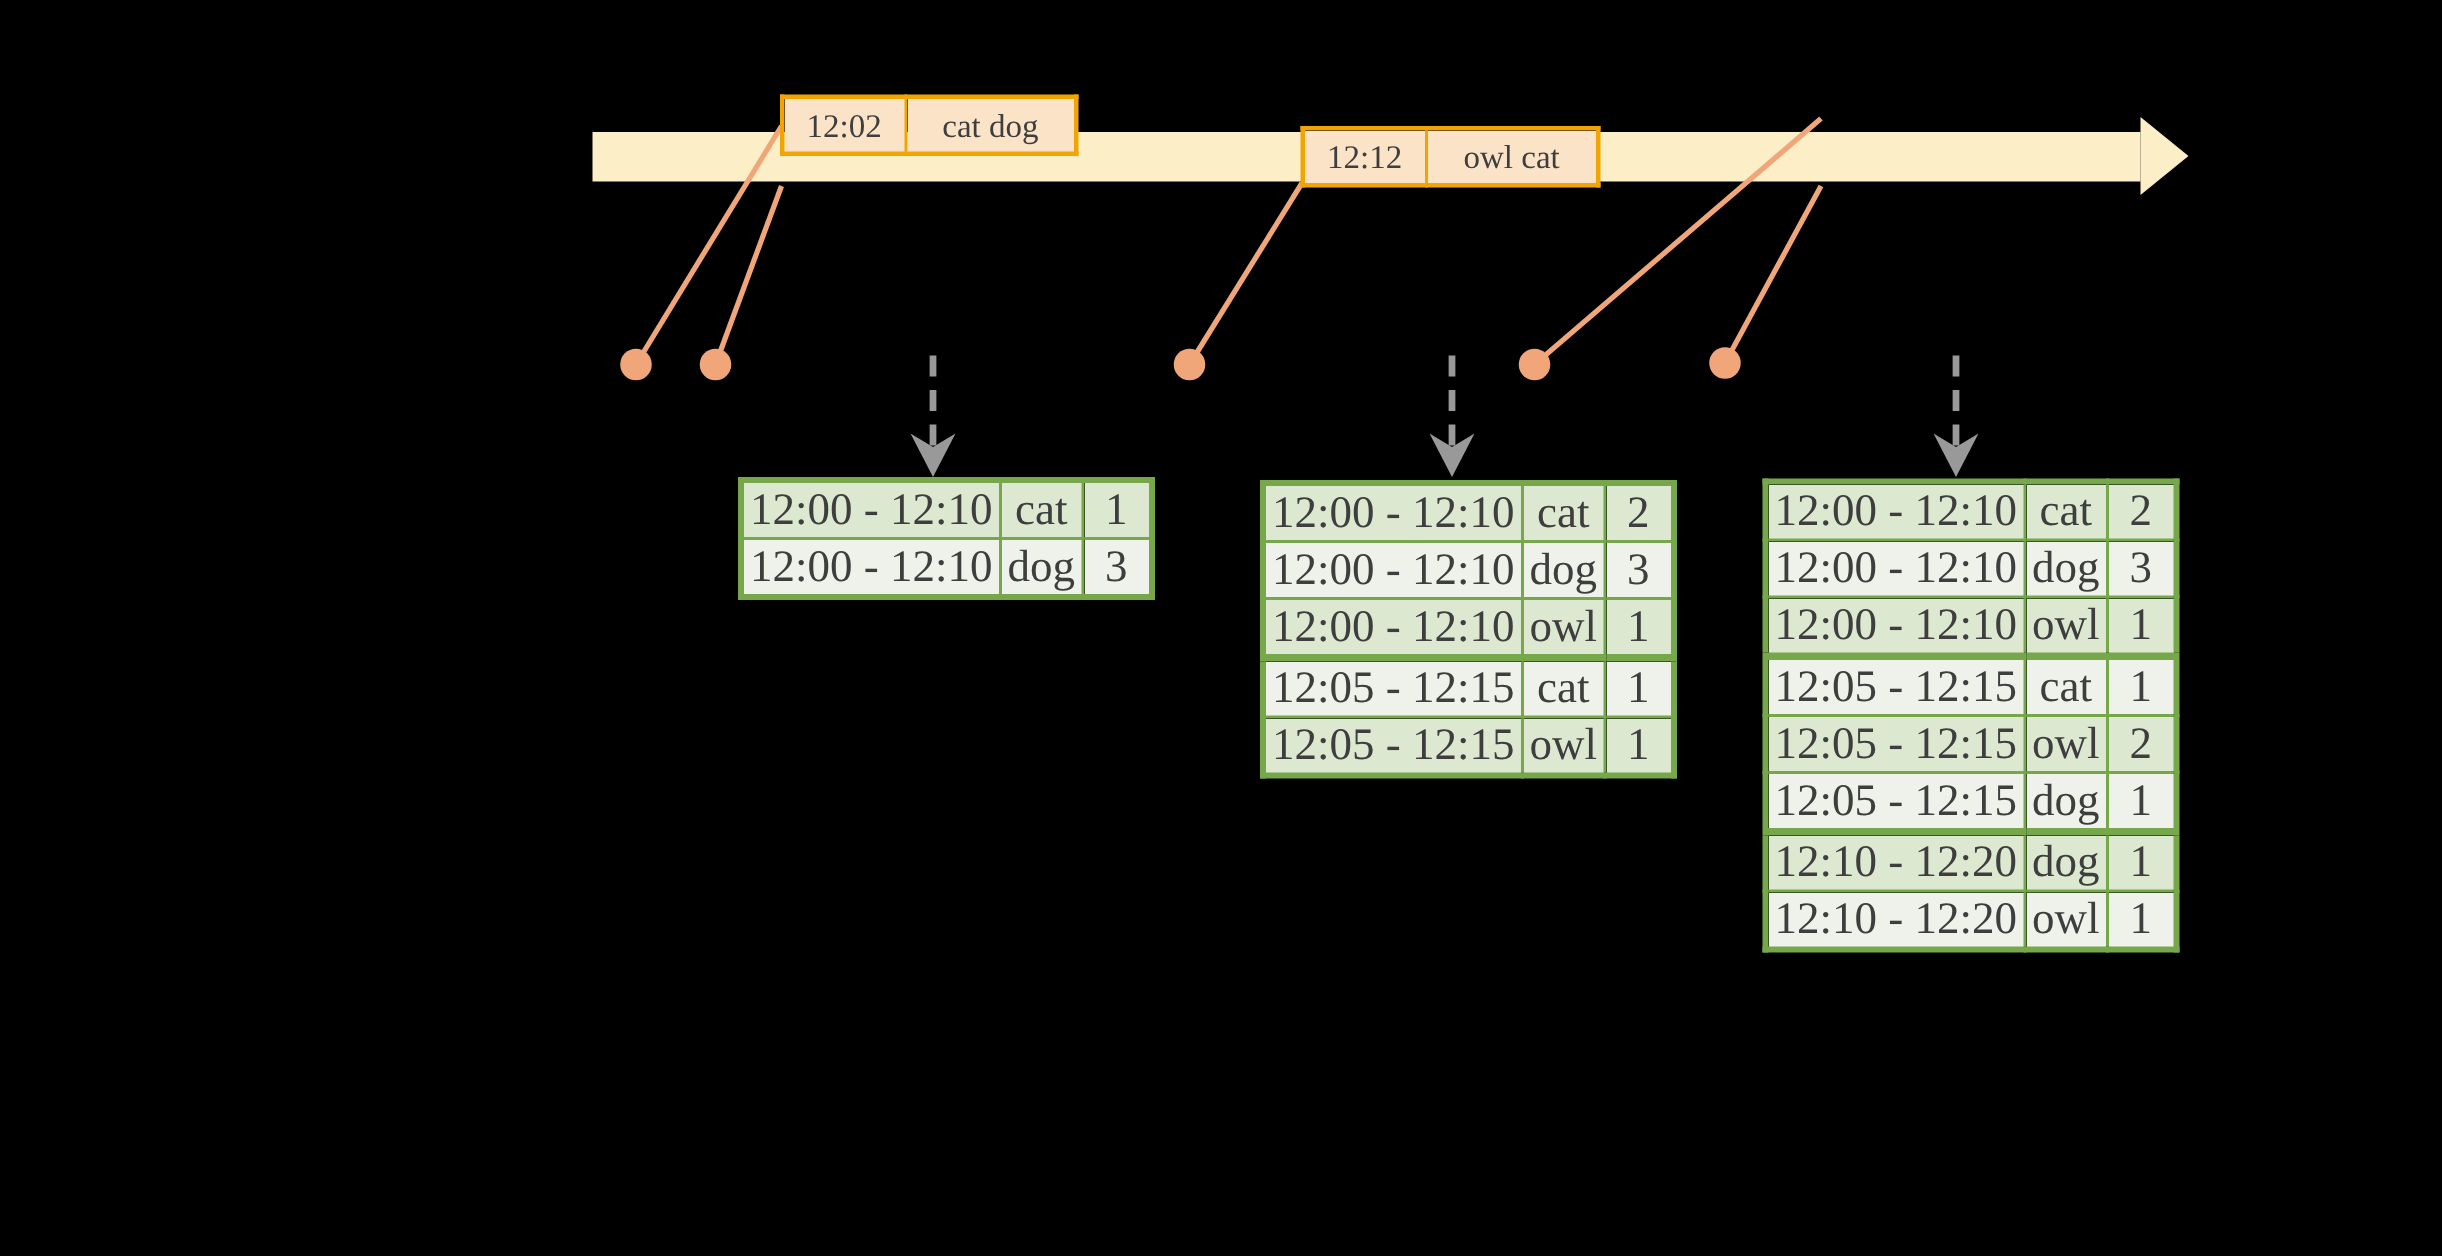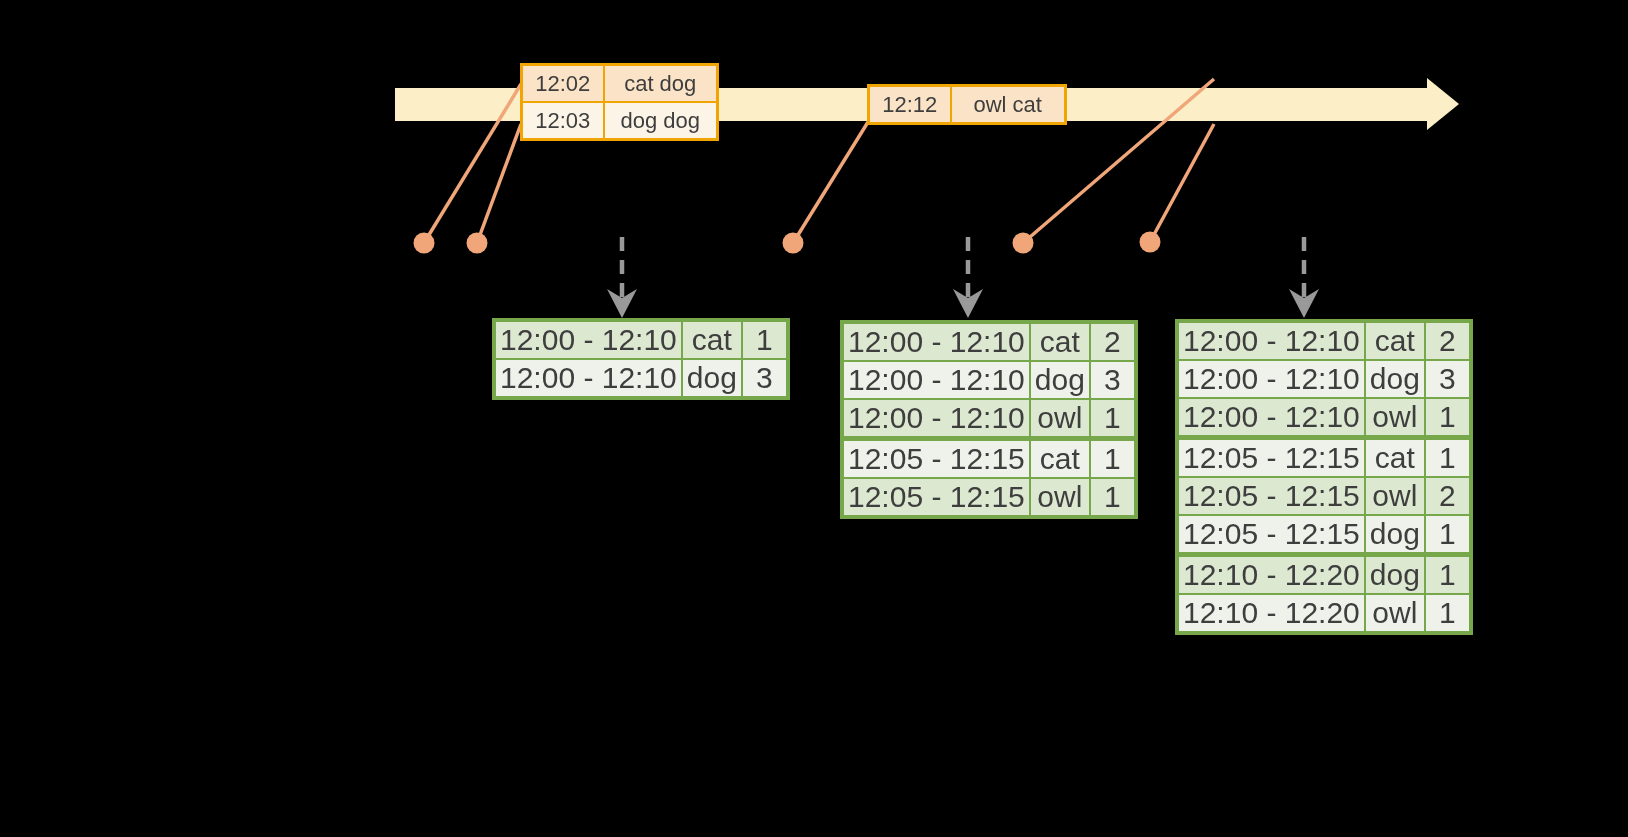--- a/index.html
+++ b/index.html
@@ -6,21 +6,21 @@
     --background:#000000; --text:#3E3E3E;
     --timeline-fill:#FCEEC6; --event-border:#F0A503;
     --event-row-dark:#FAE3C6; --event-row-light:#FDF4E8;
     --connector:#F0A678; --trigger-arrow:#999999;
     --result-border:#76A84B; --result-row-dark:#DDE8D1; --result-row-light:#EFF2EA;
   }
   html,body{margin:0;padding:0;background:#000;}
   .stage{
     position:relative;width:1534px;height:837px;overflow:hidden;
     background:var(--background);
-    font-family:Liberation Sans, sans-serif;color:var(--text);
+    font-family:Liberation Serif, serif;color:var(--text);
   }
   .overlay{position:absolute;left:0;top:0;width:1628px;height:837px;}
   .band{fill:var(--timeline-fill);}
   .connector-line{stroke:var(--connector);stroke-width:3.5px;}
   .event-dot{fill:var(--connector);}
   .trigger-shaft{stroke:var(--trigger-arrow);stroke-width:4.5px;stroke-dasharray:14 9;fill:none;}
   .trigger-head{fill:var(--trigger-arrow);}
 
   table{position:absolute;border-collapse:collapse;table-layout:fixed;}
   td{text-align:center;vertical-align:middle;overflow:hidden;white-space:nowrap;
@@ -79,24 +79,20 @@
   <table class="event" id="events1">
     <colgroup>
         <col style="width:82px">
         <col style="width:114px">
       </colgroup>
     <tbody>
         <tr class="shade-a">
       <td>12:02</td>
       <td>cat dog</td>
     </tr>
-    <tr class="shade-b">
-      <td>12:03</td>
-      <td>dog dog</td>
-    </tr>
   </tbody>
     </table>
 
   <table class="event" id="events2">
     <colgroup>
         <col style="width:82px">
         <col style="width:115px">
       </colgroup>
     <tbody>
         <tr class="shade-a">

